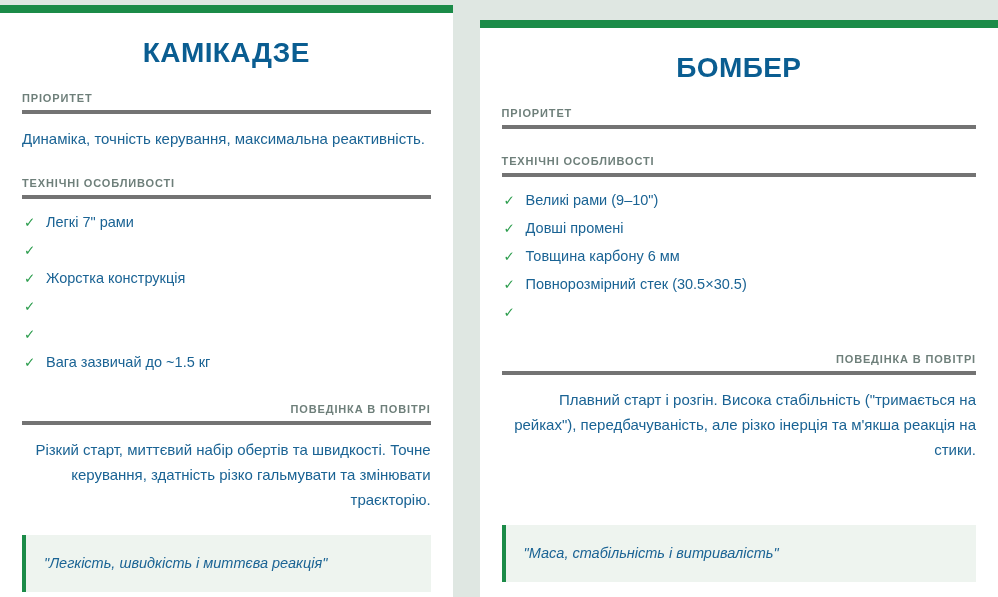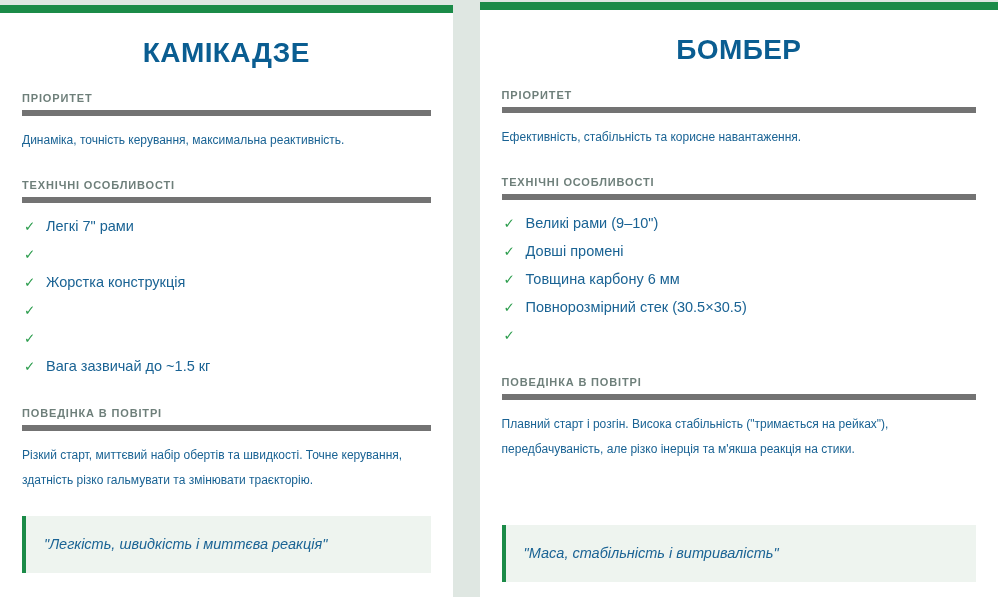--- a/index.html
+++ b/index.html
@@ -37,21 +37,21 @@
     width: 485px;
     margin-top: 5px;
   }
   .card-spacer {
     width: 27px;
     flex: 0 0 27px;
     background: #dfe7e2;
   }
   .card-right {
     width: 556px;
-    margin-top: 2px;
+    margin-top: 20px;
   }
 
   .card-accent-bar {
     position: absolute;
     left: 0;
     top: 0;
     height: 8px;
     width: 100%;
     background: #1b8b48;
   }
@@ -65,37 +65,37 @@
     font-weight: bold;
     letter-spacing: 0.4px;
     color: #0a5d91;
   }
 
   
   .section {
     margin-top: 22px;
   }
   .section.section-features { margin-top: 26px; }
-  .section.section-behavior { margin-top: 27px; }
+  .section.section-behavior { margin-top: 27px; text-align: right; }
 
   .section-label {
     font-size: 11px;
     font-weight: bold;
     letter-spacing: 0.85px;
     color: #6e7f7a;
     text-transform: uppercase;
     padding-bottom: 6px;
-    border-bottom: 6px solid #737373;
+    border-bottom: 4px solid #737373;
     display: block;
   }
 
   .section-body {
     margin: 0;
     padding-top: 12px;
-    font-size: 12px;
+    font-size: 15px;
     line-height: 25px;
     color: #1a6394;
   }
 
   
   .feature-list {
     list-style: none;
     margin: 0;
     padding: 9px 0 0 0;
   }
@@ -191,21 +191,20 @@
 
   <div class="card-spacer"></div>
 
   <section class="card card-right">
     <div class="card-accent-bar"></div>
 
     <h2 class="card-title">БОМБЕР</h2>
 
     <div class="section section-priority">
       <span class="section-label">ПРІОРИТЕТ</span>
-      <p class="section-body">Ефективність, стабільність та корисне навантаження.</p>
     </div>
 
     <div class="section section-features">
       <span class="section-label">ТЕХНІЧНІ ОСОБЛИВОСТІ</span>
       <ul class="feature-list">
         <li>
           <span class="check-icon">✓</span>
           <span class="feature-text">Великі рами (9–10")</span>
         </li>
         <li>

